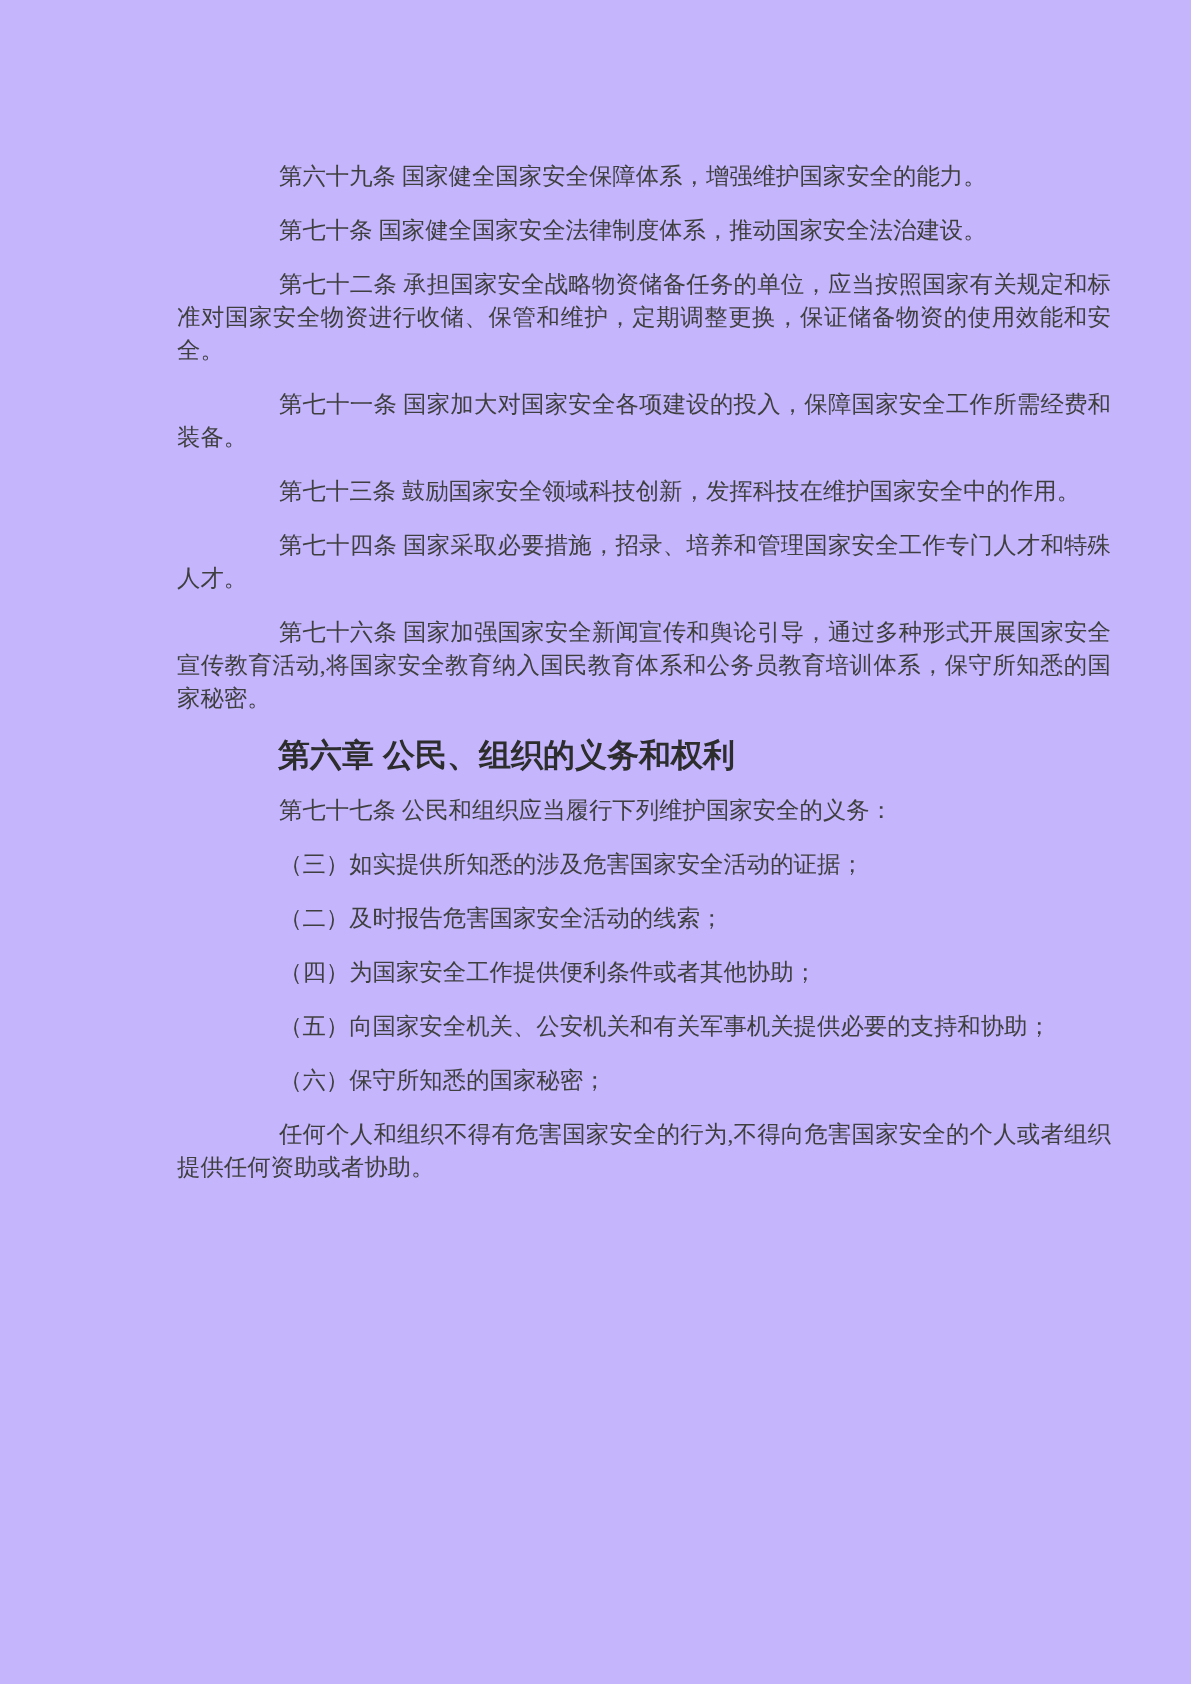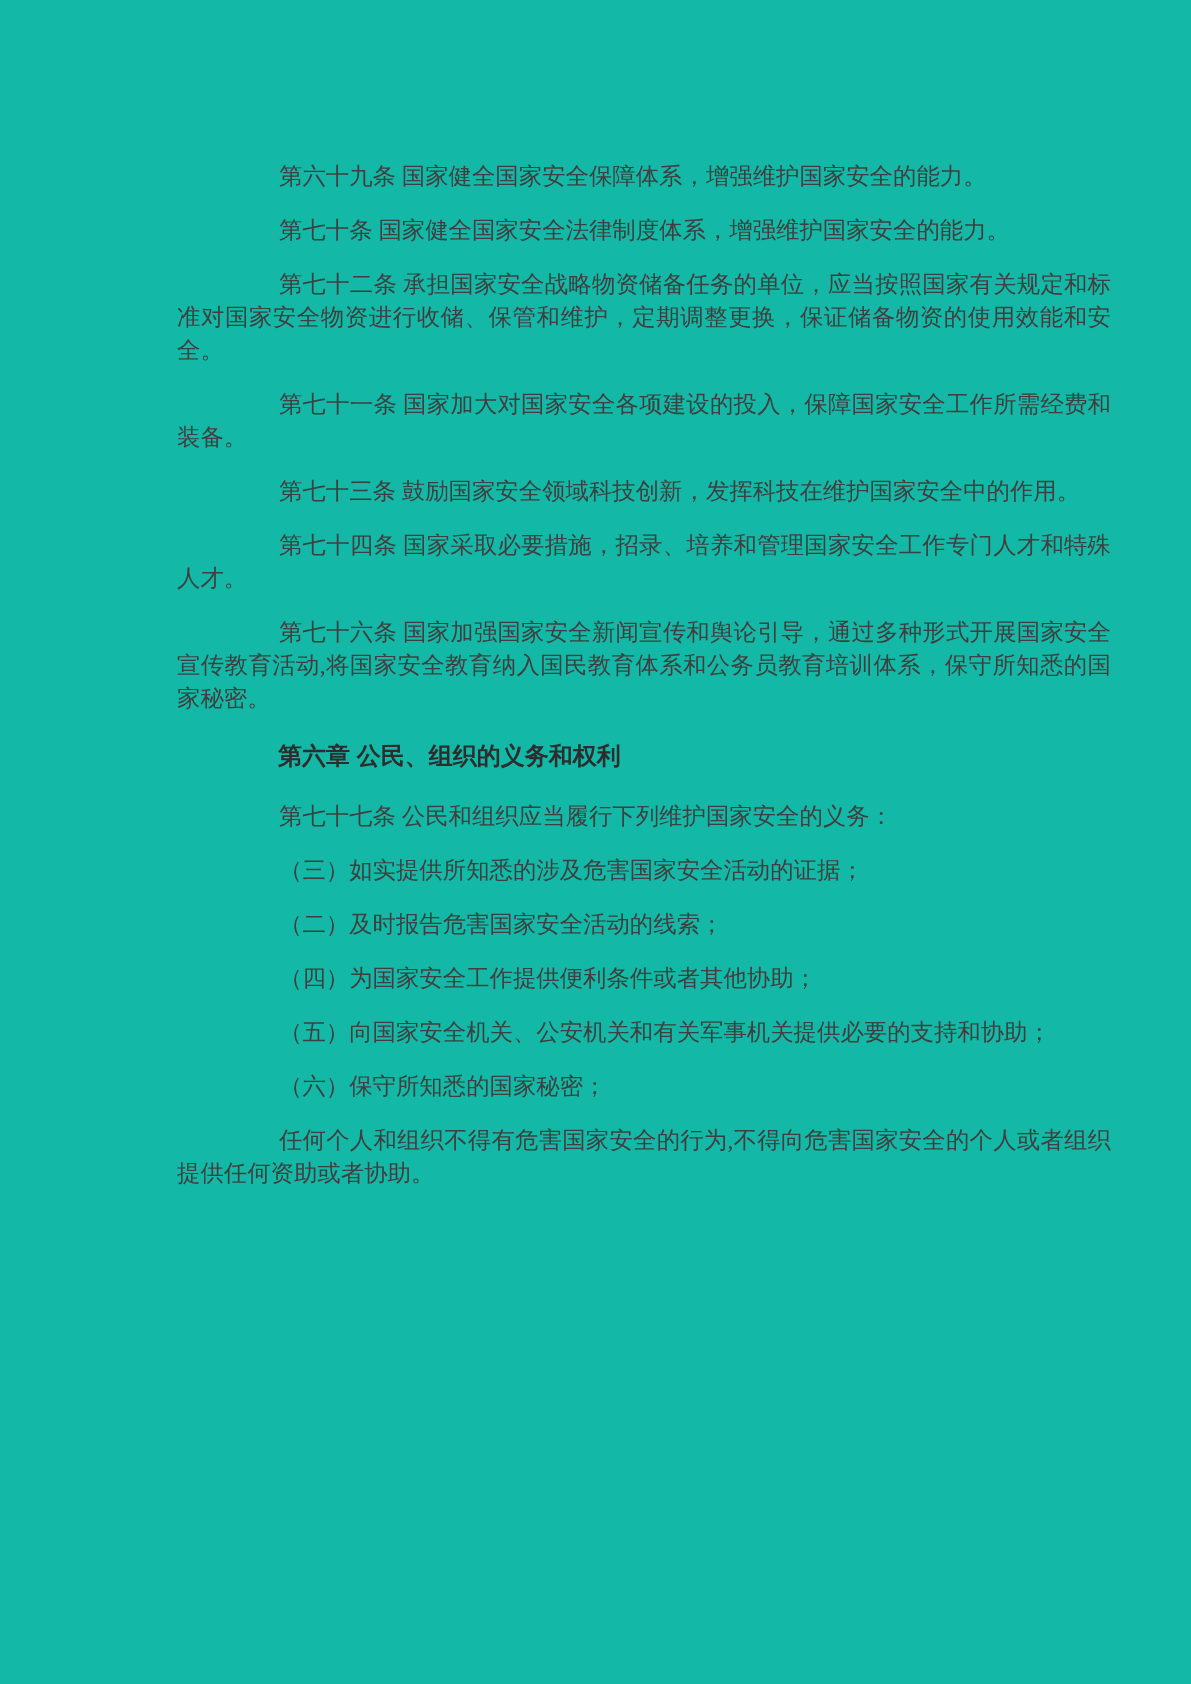--- a/index.html
+++ b/index.html
@@ -10,49 +10,49 @@
   body {
     width: 1191px;
     height: 1684px;
     overflow: hidden;
   }
   .doc-page {
     box-sizing: border-box;
     width: 1191px;
     height: 1684px;
     padding: 139px 80px 60px 177px;
-    background: #14b8a6;
+    background: #c4b5fd;
   }
   .para {
     font-family: "Liberation Serif", "DejaVu Serif", serif;
     font-size: 23.4px;
     line-height: 33px;
     color: #3f3f3f;
     text-align: justify;
     text-justify: inter-character;
     text-indent: 102px;
     margin: 21px 0;
     word-break: normal;
   }
   .chapter-heading {
     font-family: "Liberation Sans", "DejaVu Sans", sans-serif;
-    font-size: 24px;
+    font-size: 32px;
     font-weight: 700;
     color: #2d2d2d;
     line-height: 33px;
     text-indent: 101px;
-    margin: 24px 0 28px 0;
+    margin: 24px 0 22px 0;
   }
 </style>
 </head>
 <body>
 
 <main class="doc-page">
   <p class="para">第六十九条 国家健全国家安全保障体系，增强维护国家安全的能力。</p>
-  <p class="para">第七十条 国家健全国家安全法律制度体系，增强维护国家安全的能力。</p>
+  <p class="para">第七十条 国家健全国家安全法律制度体系，推动国家安全法治建设。</p>
   <p class="para">第七十二条 承担国家安全战略物资储备任务的单位，应当按照国家有关规定和标准对国家安全物资进行收储、保管和维护，定期调整更换，保证储备物资的使用效能和安全。</p>
   <p class="para">第七十一条 国家加大对国家安全各项建设的投入，保障国家安全工作所需经费和装备。</p>
   <p class="para">第七十三条 鼓励国家安全领域科技创新，发挥科技在维护国家安全中的作用。</p>
   <p class="para">第七十四条 国家采取必要措施，招录、培养和管理国家安全工作专门人才和特殊人才。</p>
   <p class="para">第七十六条 国家加强国家安全新闻宣传和舆论引导，通过多种形式开展国家安全宣传教育活动,将国家安全教育纳入国民教育体系和公务员教育培训体系，保守所知悉的国家秘密。</p>
   <h2 class="chapter-heading">第六章 公民、组织的义务和权利</h2>
   <p class="para">第七十七条 公民和组织应当履行下列维护国家安全的义务：</p>
   <p class="para">（三）如实提供所知悉的涉及危害国家安全活动的证据；</p>
   <p class="para">（二）及时报告危害国家安全活动的线索；</p>
   <p class="para">（四）为国家安全工作提供便利条件或者其他协助；</p>

